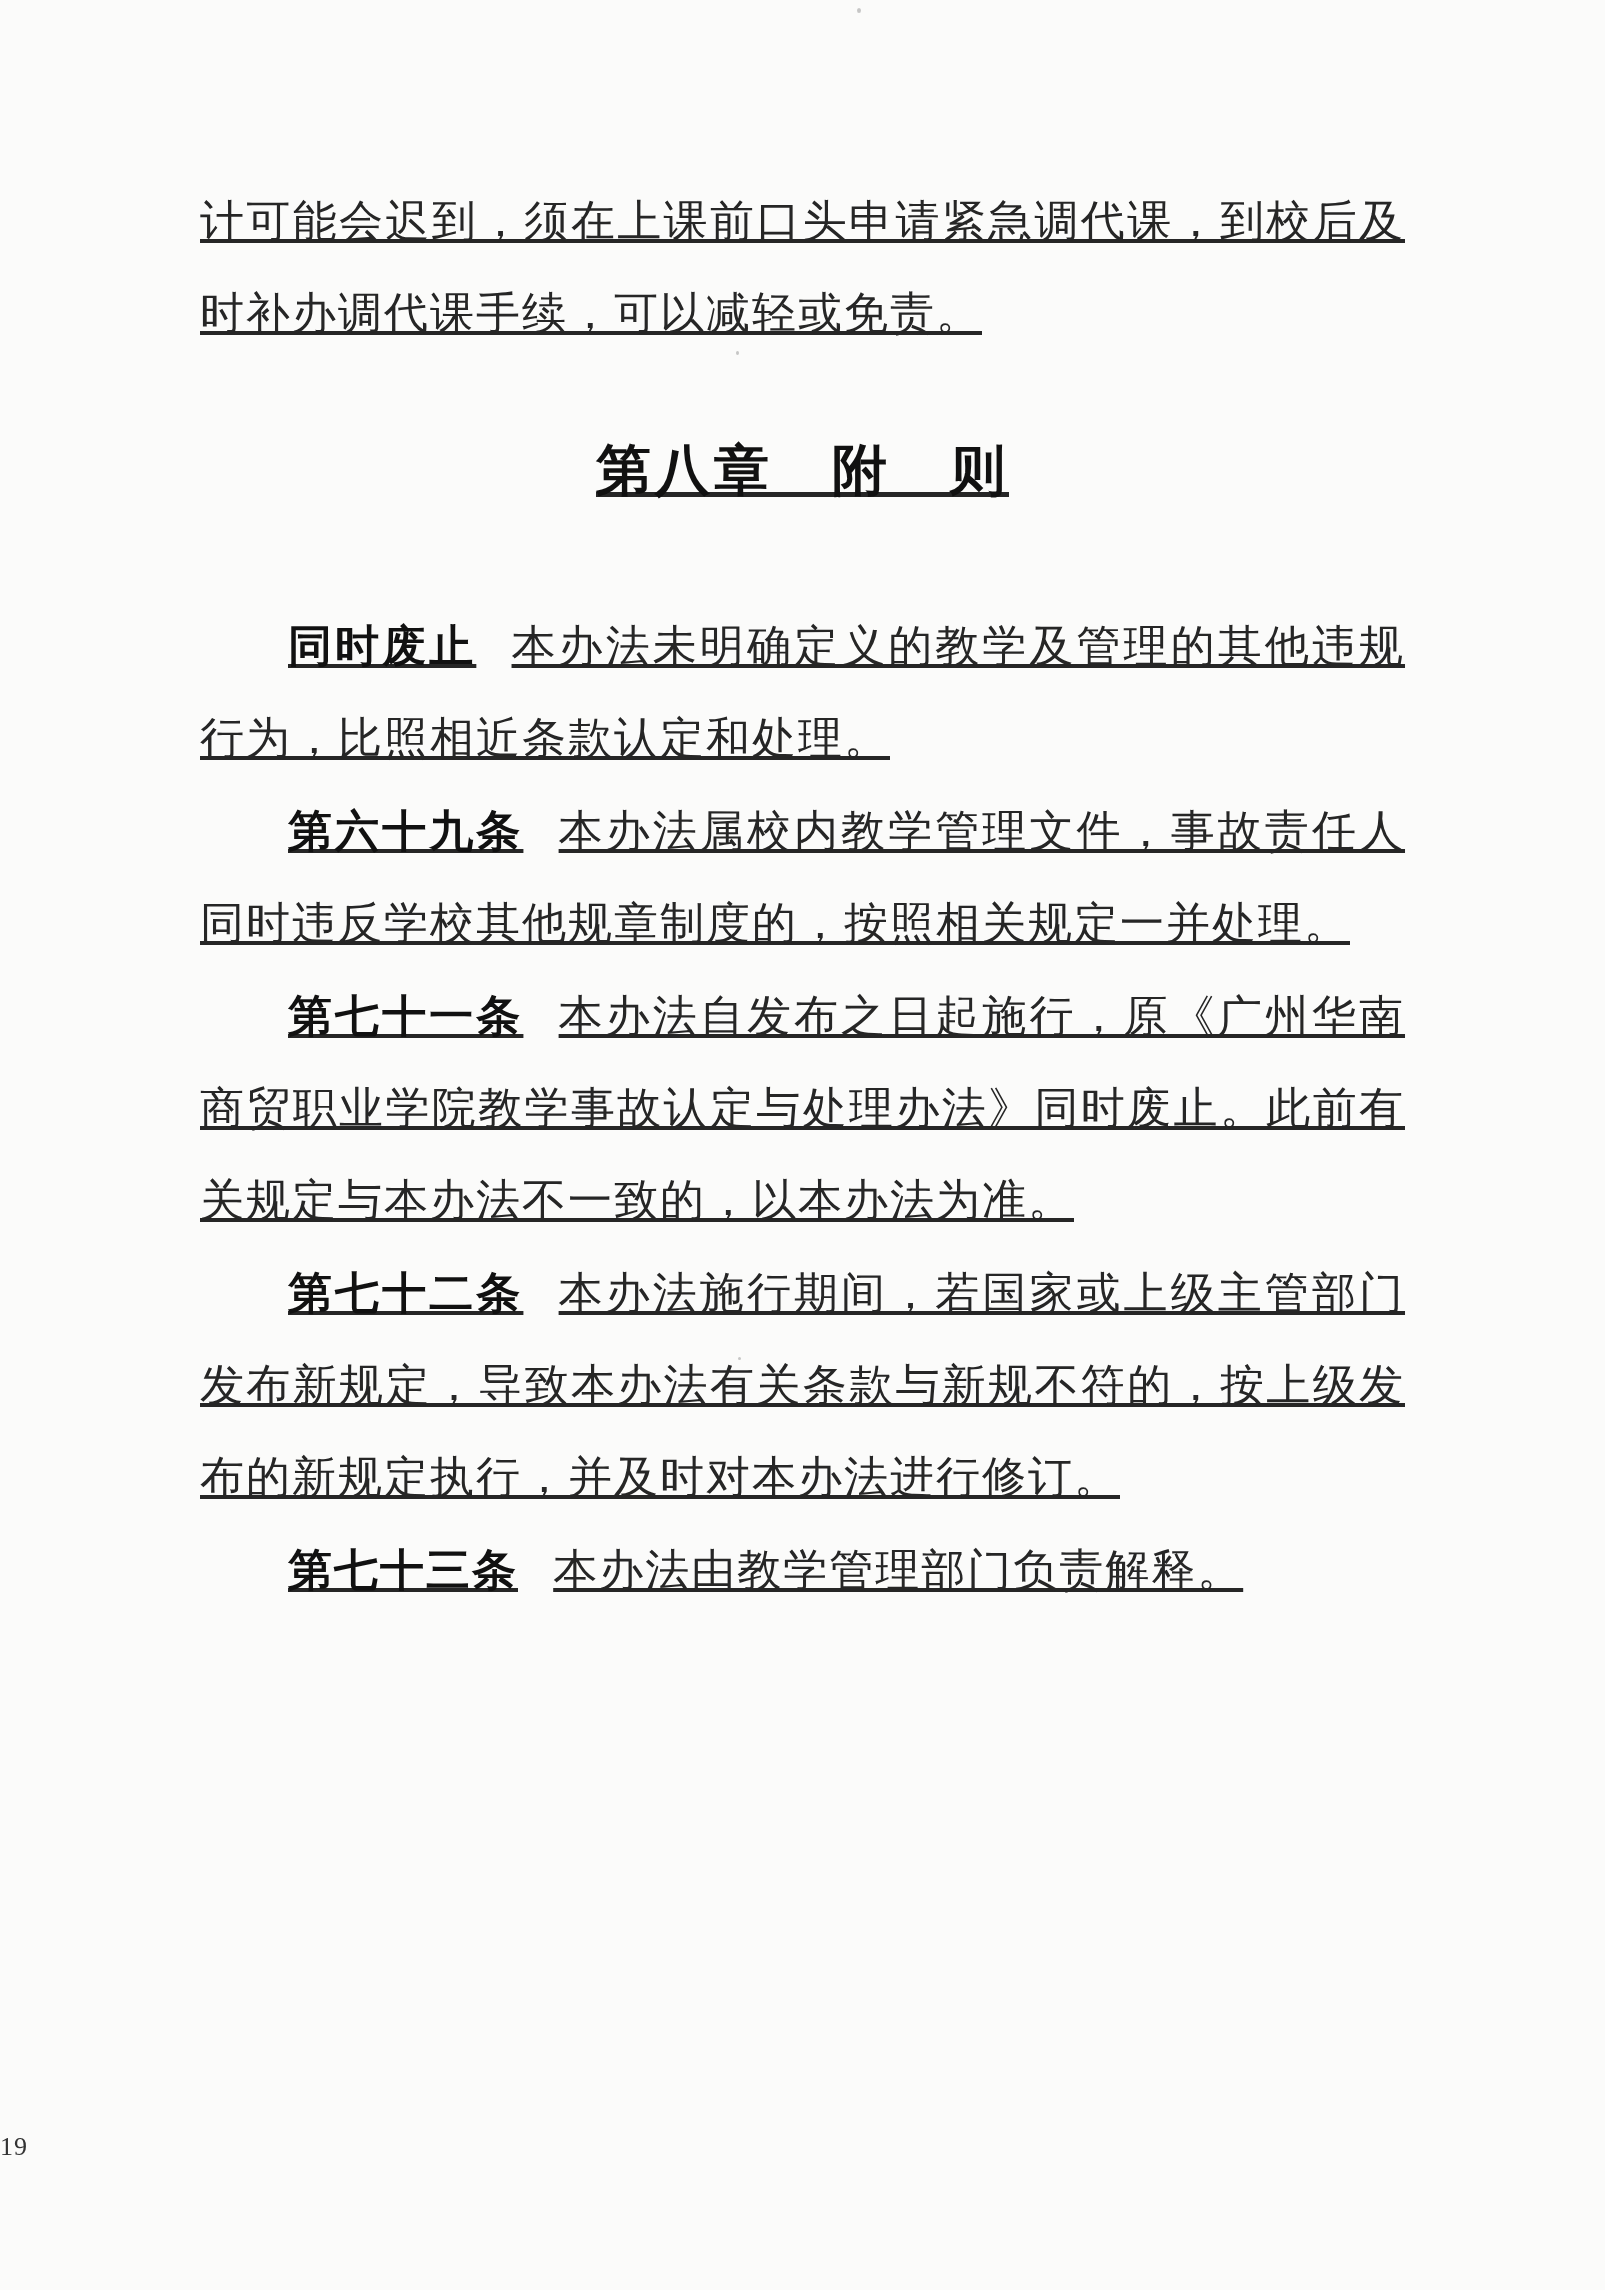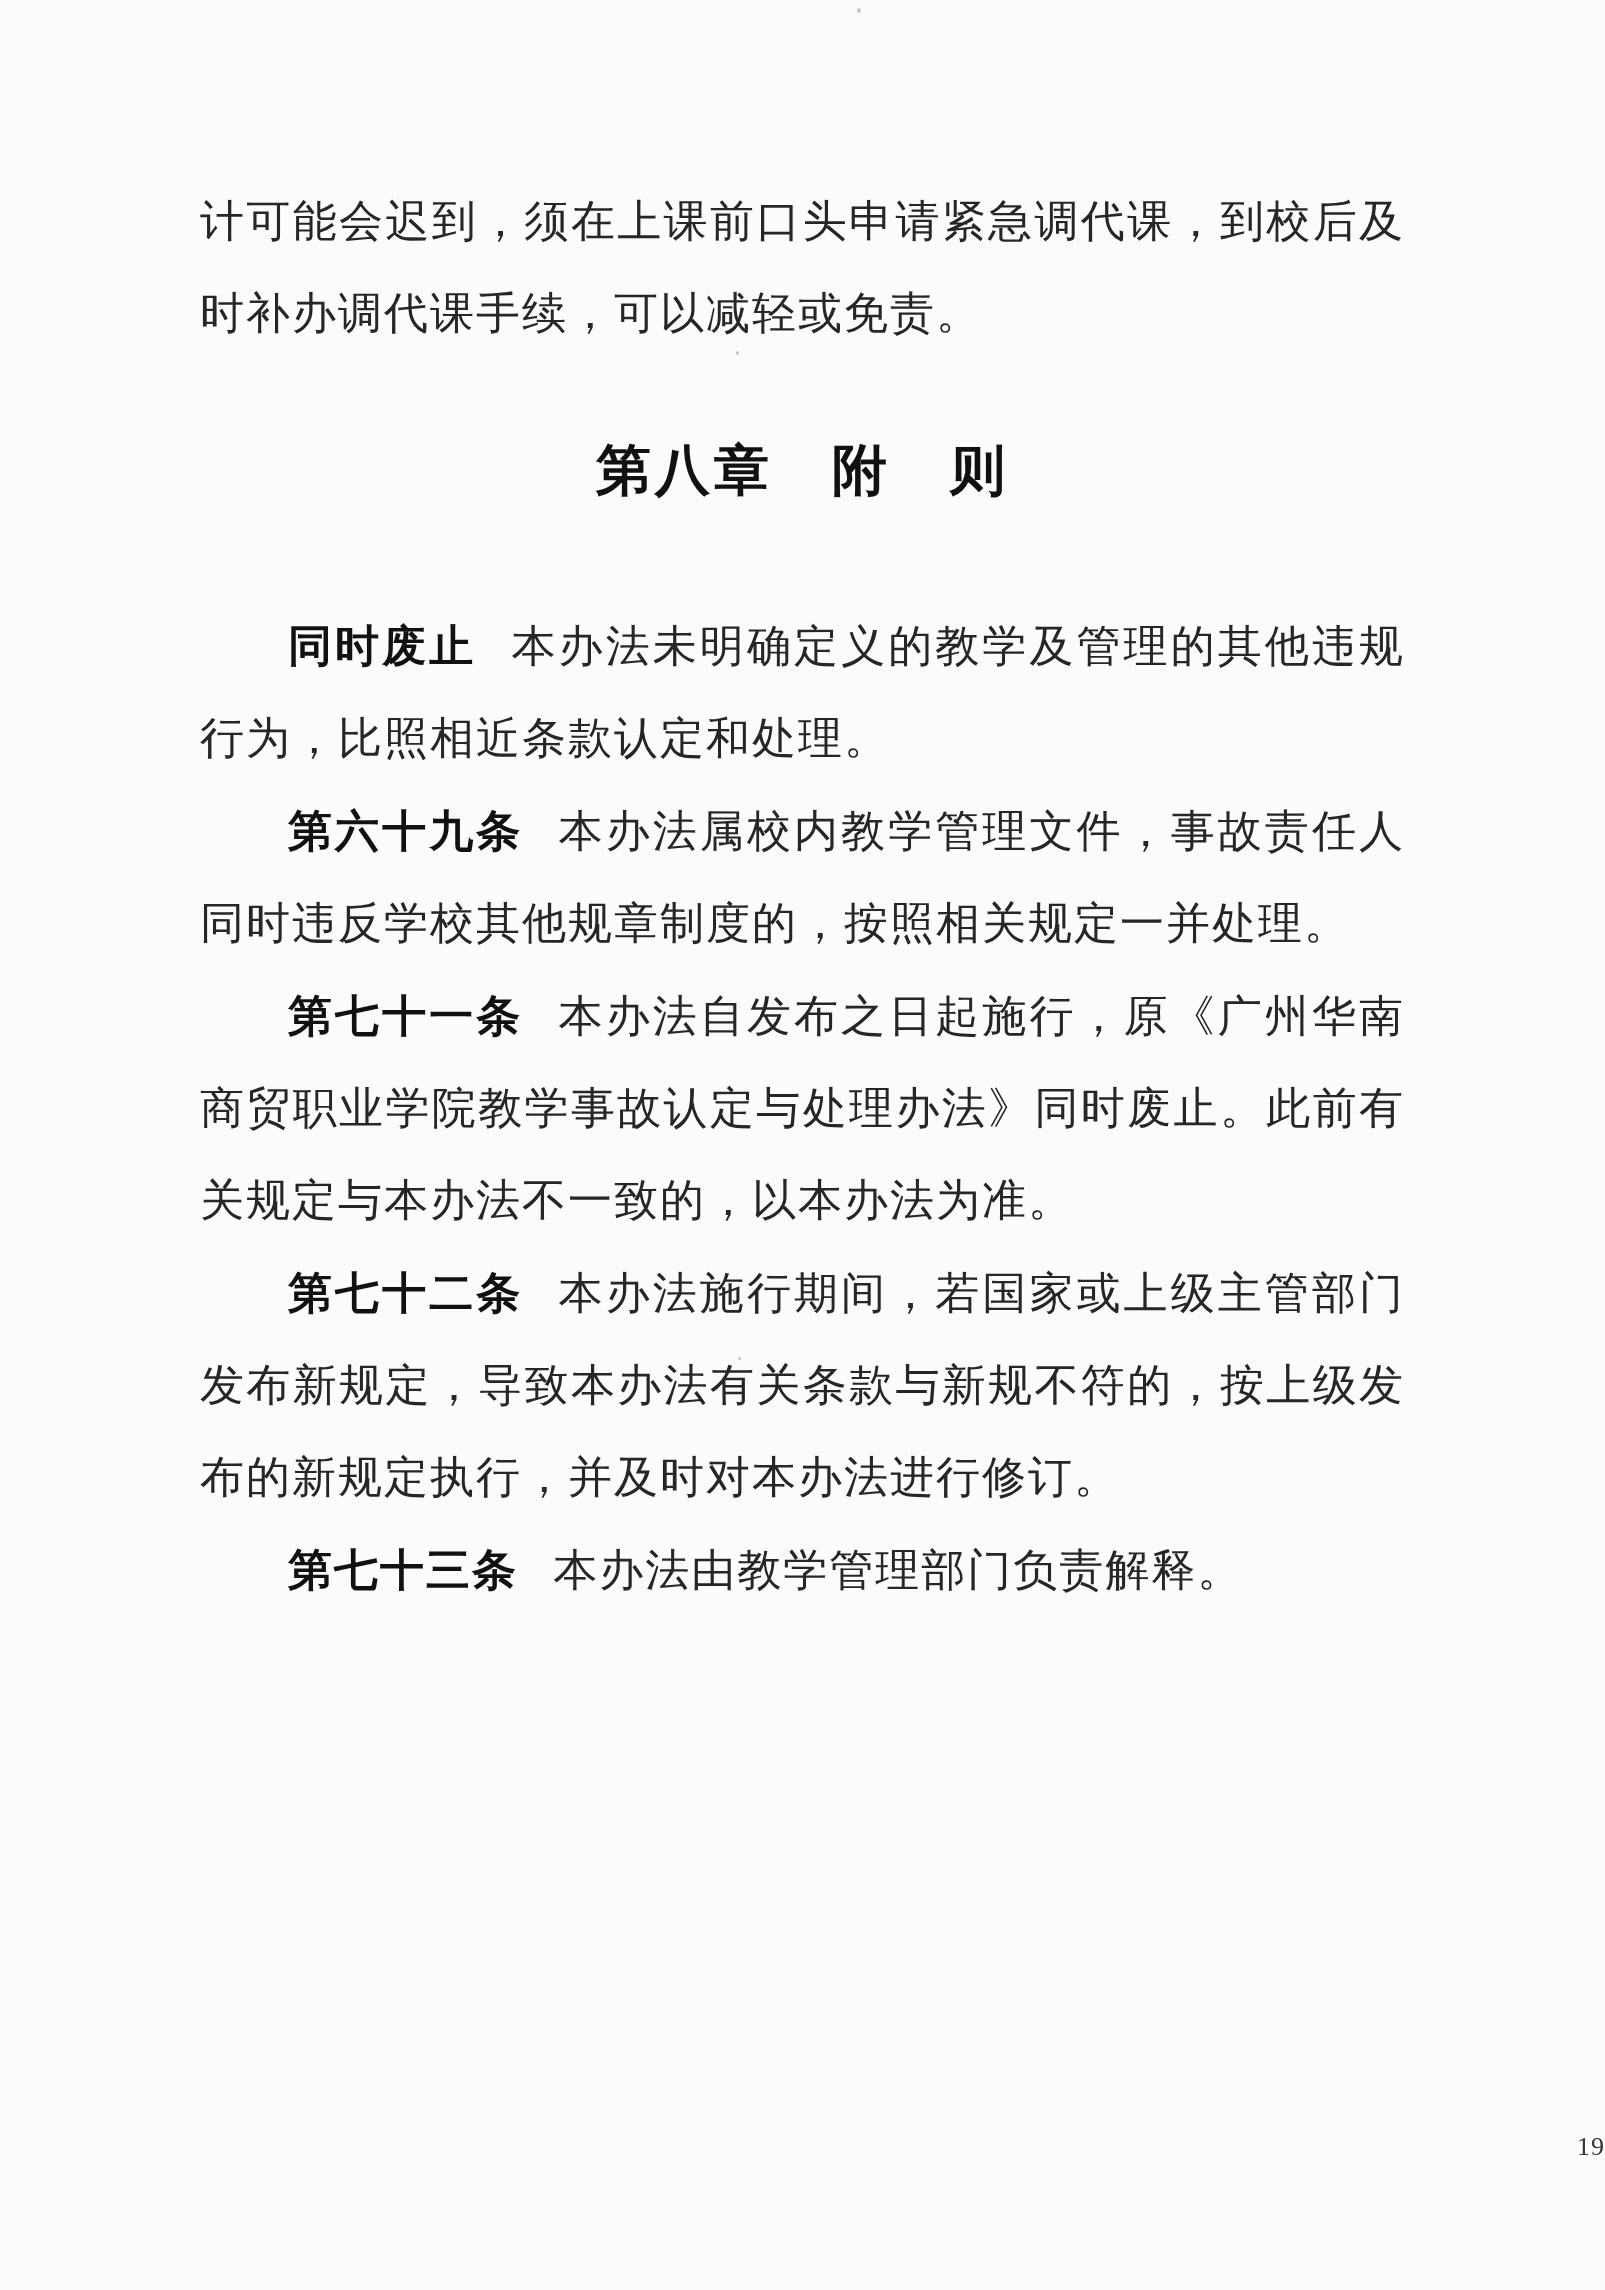--- a/index.html
+++ b/index.html
@@ -11,20 +11,21 @@
   .page{
     position:relative;
     width:1605px;
     height:2290px;
     background:var(--paper);
     overflow:hidden;
     box-sizing:border-box;
     padding:0 200px;
     font-family:"Liberation Serif","DejaVu Serif",serif;
     color:var(--ink);
+    text-decoration:underline;
   }
   .para{
     margin:0;
     font-size:44px;
     line-height:92px;
     letter-spacing:2px;
     text-align:justify;
     text-justify:inter-ideograph;
   }
   .para.continuation{
@@ -48,21 +49,21 @@
     color:var(--ink-bold);
     font-size:55px;
     line-height:60px;
     letter-spacing:4px;
   }
   .page-number{
     position:absolute;
     left:0;
     right:0;
     bottom:128px;
-    text-align:right;
+    text-align:left;
     font-size:26px;
     line-height:30px;
     letter-spacing:1px;
     color:#333;
     font-family:"Liberation Serif","DejaVu Serif",serif;
   }
   .speck{
     position:absolute;
     border-radius:50%;
     background:#9a9a9a;

